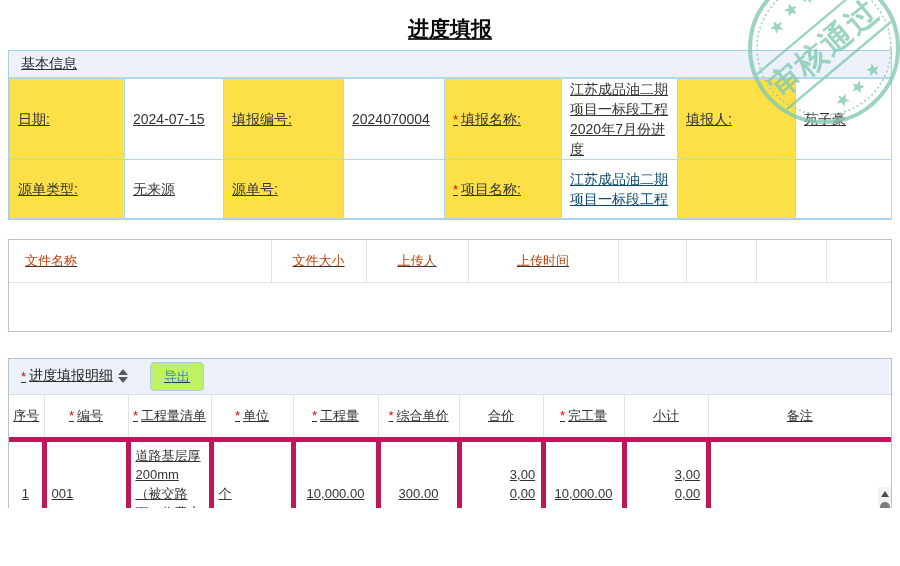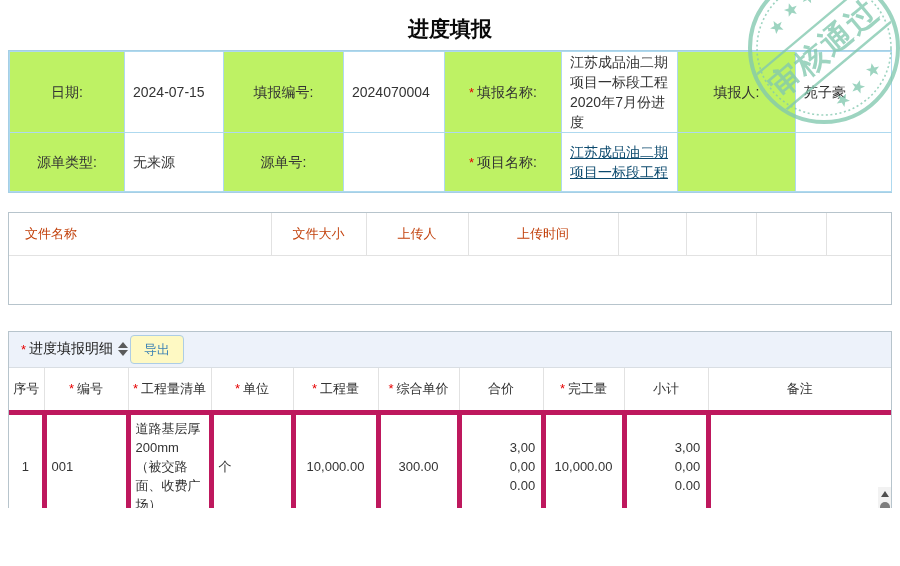--- a/index.html
+++ b/index.html
@@ -1,21 +1,21 @@
 <!DOCTYPE html>
 <html><head>
 <meta charset="utf-8">
 <style>
   * { box-sizing: border-box; margin: 0; padding: 0; }
   html,body { width:900px; height:566px; }
   body {
     font-family: "Liberation Sans", "DejaVu Sans", sans-serif;
     background:#fff; color:#333; overflow:hidden; position:relative;
   }
-  .page { position:relative; width:900px; height:508px; overflow:hidden; background:#fff; }
+  .page { position:relative; width:900px; height:508px; overflow:hidden; background:#fff;text-decoration:underline; }
 
   h1.page-title {
     text-align:center; font-size:21px; font-weight:bold; color:#0a0a0a;
     padding-top:15px; height:50px;
   }
 
   .section { margin:0 8px; background:#fff; }
   .sec-basic { border:1px solid #A6CFE5; margin-bottom:19px; }
   .sec-attach { border:1px solid #B7C4CC; margin-bottom:26px; }
   .sec-detail { border:1px solid #B7C4CC; height:180px; }
@@ -25,33 +25,33 @@
     font-size:14px; color:#222; padding:0 12px;
   }
   .sec-basic .sec-bar { height:27px; border-bottom:1px solid #AED9EF; }
   .sec-attach .sec-bar { height:34px; border-bottom:1px solid #D9DEE3; }
   .sec-detail .sec-bar { height:36px; border-bottom:1px solid #D9DEE3; }
 
   table { border-collapse:collapse; table-layout:fixed; width:882px; font-size:14px; }
 
   
   .basic-table td { border:1px solid #AED9EF; vertical-align:middle; padding:0 8px; line-height:20px; }
-  .basic-table .lbl { background:#bef264; text-align:center; color:#333; }
+  .basic-table .lbl { background:#fde047; text-align:left; color:#333; }
   .basic-table .val { background:#fff; text-align:left; word-break:break-word; }
   .basic-table tr.r1 td { height:76px; }
   .basic-table tr.r2 td { height:59px; }
 
   .req { color:#E60000; margin-right:3px; font-size:13px; }
   a.cell-link { color:#0c4a6e; text-decoration:underline; cursor:pointer; }
 
   
   .btn { display:inline-block; border-radius:4px; font-size:13px; line-height:1;
          padding:7px 13px; cursor:pointer; }
   .btn-upload { background:#EAF0F5; border:1px solid #D9E4EC; color:#A4C9DF; margin-left:10px; }
-  .btn-export { background:#fef9c3; border:1px solid #ADCDE5; color:#3D82B4; margin-left:2px; }
+  .btn-export { background:#bef264; border:1px solid #ADCDE5; color:#3D82B4; margin-left:22px; }
 
   
   .attach-table { font-size:13px; color:#c2410c; }
   .attach-table th { border:1px solid #E2E2E2; border-top:none; font-weight:normal;
                      height:42px; text-align:center; background:#fff; }
   .attach-table th.first { text-align:left; padding-left:16px; border-left:none; }
   .attach-table th.last { border-right:none; }
   .attach-empty { height:48px; background:#fff; }
 
   
@@ -94,20 +94,23 @@
   .wm-url { font-size:12px; font-weight:bold; color:#D95B43; letter-spacing:0.5px; margin-top:1px; }
 </style>
 </head>
 <body>
 
 <div class="page">
 
   <h1 class="page-title">进度填报</h1>
 
   <div class="section sec-basic">
+    <div class="sec-bar">
+      <span>基本信息</span>
+    </div>
     <table class="basic-table">
       <colgroup>
         <col style="width:115px">
           <col style="width:99px">
           <col style="width:120px">
           <col style="width:101px">
         <col style="width:117px">
           <col style="width:116px">
           <col style="width:118px">
           <col style="width:96px">

